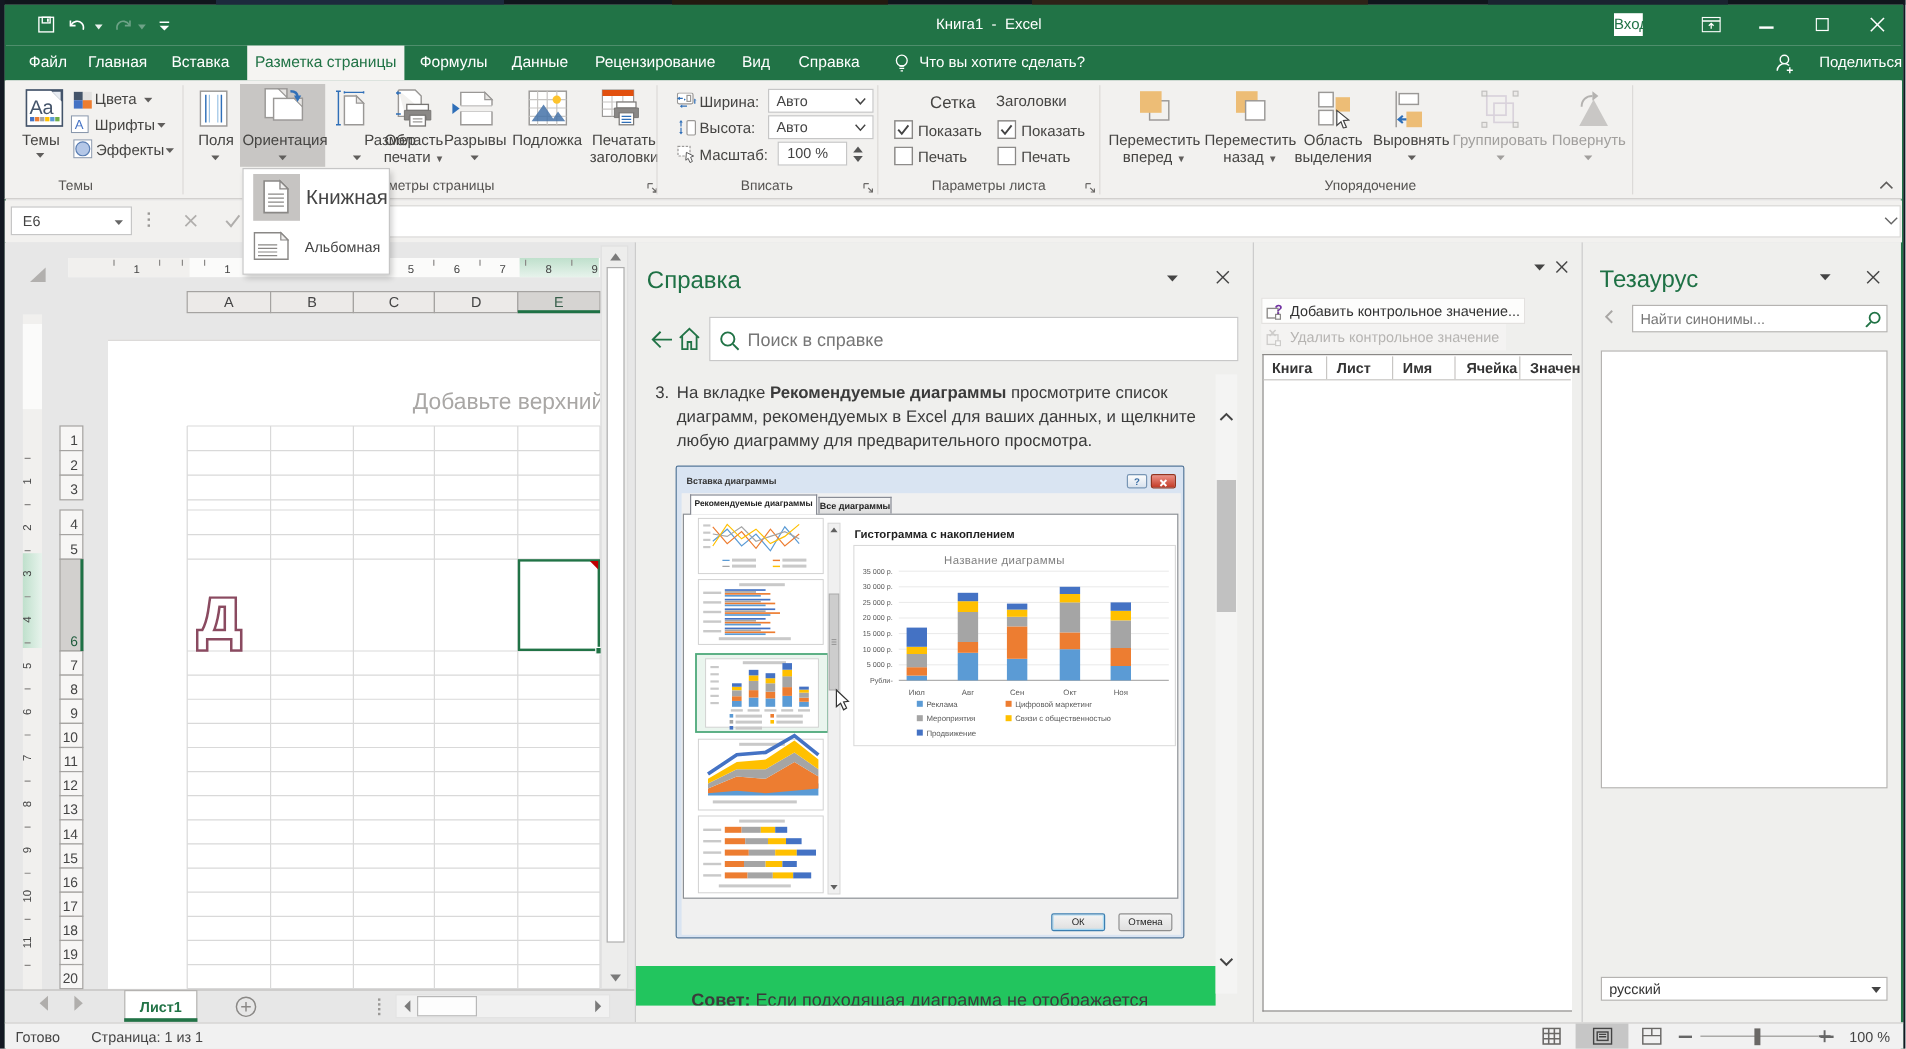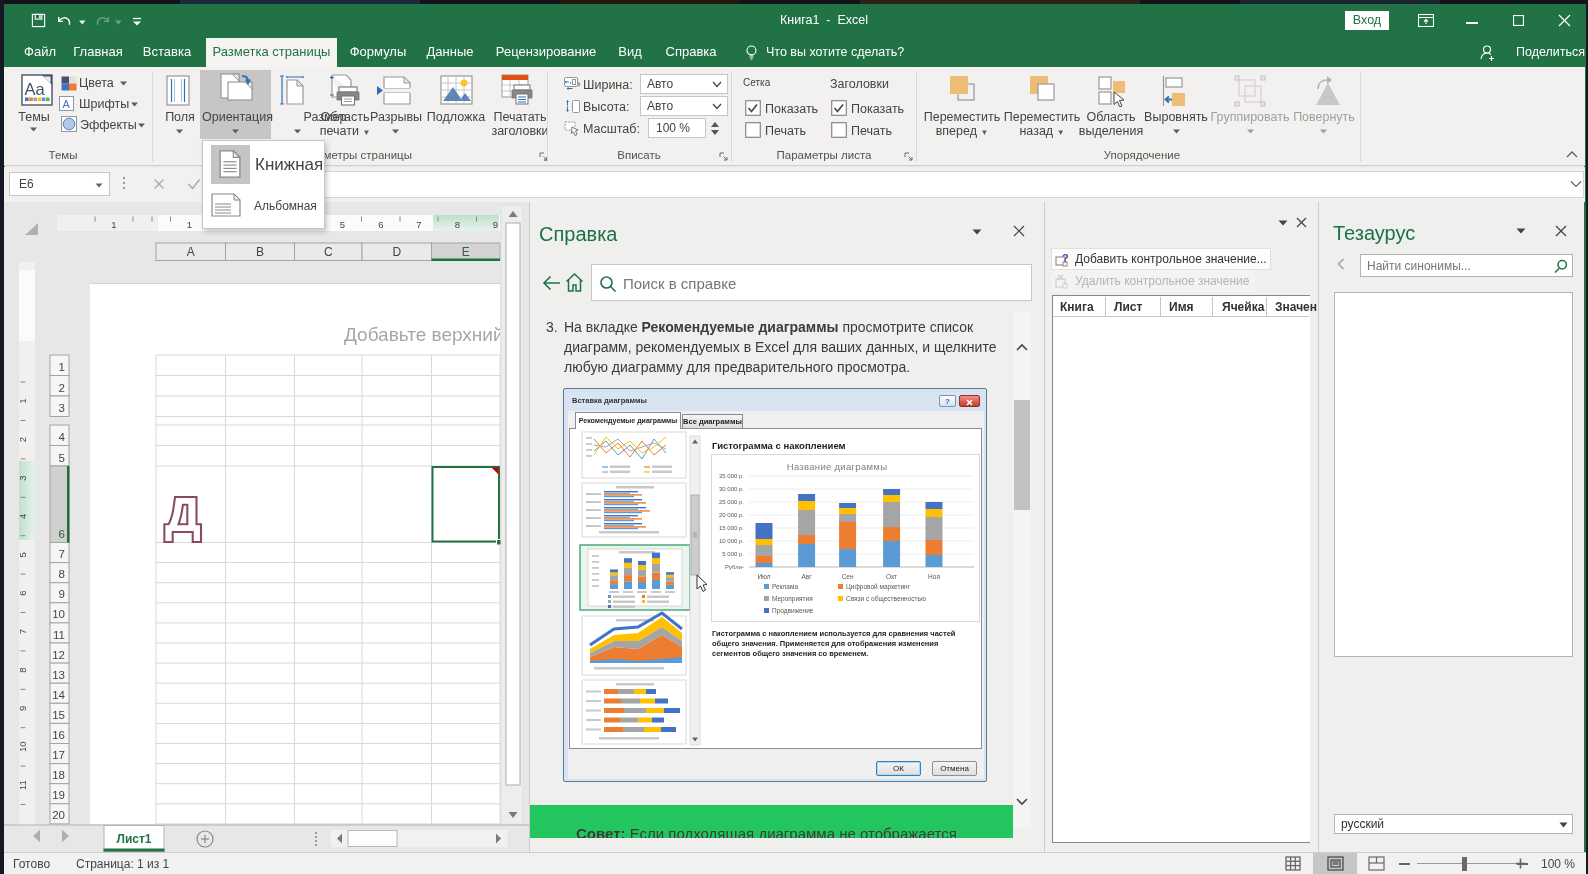--- a/index.html
+++ b/index.html
@@ -52,21 +52,21 @@
         <polygon points="0,0.5 6.5,0.5 3.25,4.5" fill="#6ea287"></polygon>
       </svg>
 
     <svg class="abs" style="left:127px;top:12px;" width="12" height="12" viewBox="0 0 12 12" fill="none" stroke="#fff" stroke-width="1.3">
       <line x1="2" y1="2.5" x2="10" y2="2.5"></line>
         <polygon points="2,5.5 10,5.5 6,9.5" fill="#fff" stroke="none"></polygon>
     </svg>
 
     <div class="abs" style="left:700px;top:9px;width:240px;text-align:center;font-size:12.5px;color:#fff;">Книга1&nbsp; - &nbsp;Excel</div>
 
-    <div class="abs" style="left:1341px;top:7px;width:44px;height:19px;background:#fff;color:#217346;font-size:12.5px;text-align:center;line-height:19px;">Вход</div>
+    <div class="abs" style="left:1341px;top:7px;width:24px;height:19px;background:#fff;color:#217346;font-size:12.5px;text-align:center;line-height:19px;">Вход</div>
 
     <svg class="abs" style="left:1414px;top:10px;" width="16" height="13" viewBox="0 0 16 13" fill="none" stroke="#fff" stroke-width="1.1">
       <rect x="0.5" y="0.5" width="15" height="12"></rect>
         <line x1="0.5" y1="3.5" x2="15.5" y2="3.5"></line>
         <path d="M8 10 V5.5 M6 7.5 L8 5.5 L10 7.5"></path>
     </svg>
 
     <div class="abs" style="left:1462px;top:18px;width:12px;height:1.5px;background:#fff;"></div>
     <svg class="abs" style="left:1509px;top:11px;" width="11" height="11" viewBox="0 0 11 11" fill="none" stroke="#fff" stroke-width="1.2">
         <rect x="0.5" y="0.5" width="10" height="10"></rect>
@@ -284,21 +284,21 @@
         <polygon points="6,2 10,7 2,7" fill="#555"></polygon>
         <polygon points="6,15 10,10 2,10" fill="#555"></polygon>
       </svg>
     <div class="glabel" style="left:585px;width:100px;">Вписать</div>
     <svg class="dlauncher" style="left:714px;" width="11" height="11" viewBox="0 0 11 11" stroke="#6a6866" fill="none" stroke-width="1">
         <path d="M2 2 h4 M2 2 v4 M9 9 l-3.5 -3.5"></path>
         <path d="M6 9 h3 v-3"></path>
       </svg>
     <div class="gsep" style="left:727px;"></div>
 
-    <div class="btnlabel" style="left:739px;top:10px;font-size:10px;">Сетка</div>
+    <div class="btnlabel" style="left:771px;top:10px;font-size:14px;">Сетка</div>
     <div class="btnlabel" style="left:826px;top:10px;font-size:12.5px;">Заголовки</div>
     <svg class="abs" style="left:741px;top:33px;" width="16" height="16" viewBox="0 0 16 16">
         <rect x="0.7" y="0.7" width="14.6" height="14.6" fill="#fff" stroke="#8a8886" stroke-width="1.2"></rect>
         <path d="M3.5 8 l3 3.5 5.5-7" fill="none" stroke="#444" stroke-width="1.6"></path>
       </svg>
     <div class="btnlabel" style="left:761px;top:35px;">Показать</div>
     <svg class="abs" style="left:741px;top:55px;" width="16" height="16" viewBox="0 0 16 16">
         <rect x="0.7" y="0.7" width="14.6" height="14.6" fill="#fff" stroke="#8a8886" stroke-width="1.2"></rect>
       </svg>
     <div class="btnlabel" style="left:761px;top:57px;">Печать</div>
@@ -815,21 +815,20 @@
 <text x="61" y="135" font-size="6.5" fill="#595959">Реклама</text>
 <rect x="127" y="130" width="5" height="5" fill="#ed7d31"></rect>
 <text x="135" y="135" font-size="6.5" fill="#595959">Цифровой маркетинг</text>
 <rect x="53" y="142" width="5" height="5" fill="#a5a5a5"></rect>
 <text x="61" y="147" font-size="6.5" fill="#595959">Мероприятия</text>
 <rect x="127" y="142" width="5" height="5" fill="#ffc000"></rect>
 <text x="135" y="147" font-size="6.5" fill="#595959">Связи с общественностью</text>
 <rect x="53" y="154" width="5" height="5" fill="#4472c4"></rect>
 <text x="61" y="159" font-size="6.5" fill="#595959">Продвижение</text>
 </svg>
-    <div class="abs" style="left:148px;top:240px;width:260px;font-size:7.5px;font-weight:bold;color:#1e1e1e;line-height:9.8px;white-space:nowrap;">Гистограмма с накоплением используется для сравнения частей<br>общего значения. Применяется для отображения изменения<br>сегментов общего значения со временем.</div>
     <div class="abs" style="left:312px;top:372px;width:45px;height:15px;background:linear-gradient(#f4f4f4,#dfdfdf);border:1px solid #3c7fb1;border-radius:2px;box-shadow:inset 0 0 0 1px #a9d9f2;font-size:8px;color:#1e1e1e;text-align:center;line-height:14px;">ОК</div>
     <div class="abs" style="left:368px;top:372px;width:45px;height:15px;background:linear-gradient(#f4f4f4,#dfdfdf);border:1px solid #8e8e8e;border-radius:2px;font-size:8px;color:#1e1e1e;text-align:center;line-height:14px;">Отмена</div>
     </div>
     </div>
     <div class="abs" style="left:0px;top:603px;width:483px;height:33px;background:#22c55e;overflow:hidden;text-decoration:underline;">
         <div class="abs" style="left:46px;top:20px;font-size:15px;color:#3b3b3b;"><b>Совет:</b> Если подходящая диаграмма не отображается</div>
       </div>
     <div class="abs" style="left:483px;top:110px;width:18px;height:516px;background:#f4f4f3;"></div>
     <svg class="abs" style="left:486px;top:141px;" width="12" height="8" viewBox="0 0 12 8" fill="none" stroke="#444" stroke-width="1.6">
         <path d="M1 7 l5-5 5 5"></path>

